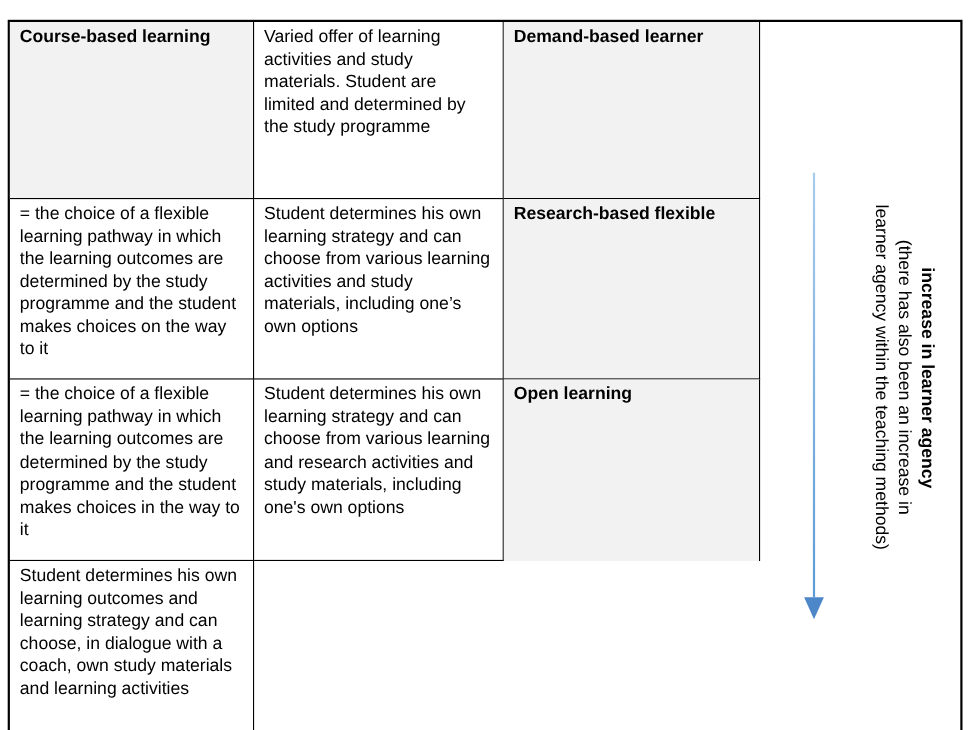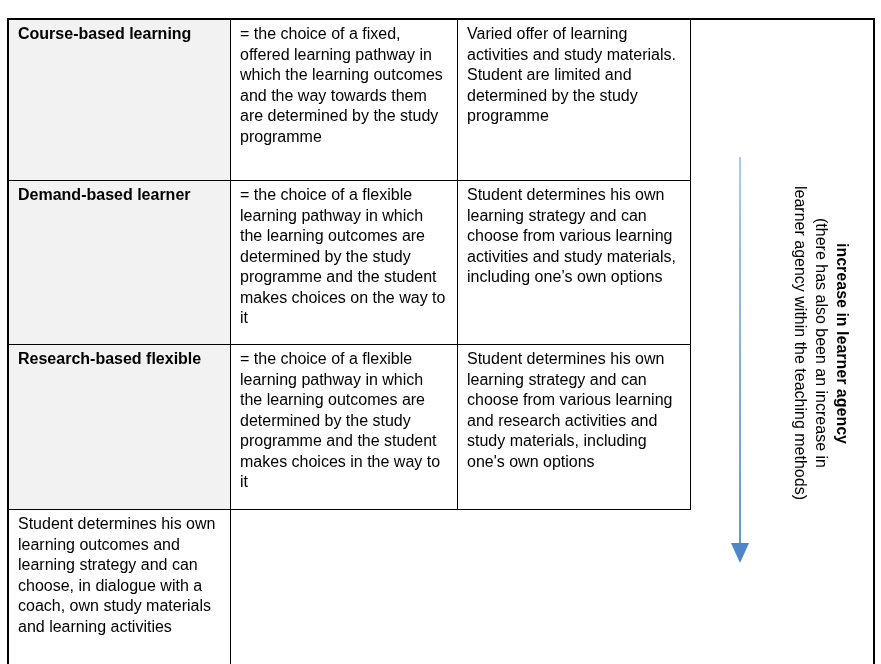--- a/index.html
+++ b/index.html
@@ -80,21 +80,20 @@
   .vertical-text .vline { height: 100%; }
   .vertical-text .vline:first-child { font-weight: bold; }
 </style>
 </head>
 <body>
 
 <div class="page">
   <div class="learning-table">
 
     <div class="cell term">Course-based learning</div>
-    <div class="cell">= the choice of a fixed, offered learning pathway in which the learning outcomes and the way towards them are determined by the study programme</div>
     <div class="cell">Varied offer of learning activities and study materials. Student are limited and determined by the study programme</div>
 
     <div class="cell sidebar-cell">
       <div class="arrow-wrap">
         <div class="arrow-line"></div>
         <div class="arrow-head"></div>
       </div>
       <div class="vertical-text">
         <div class="vline">increase in learner agency</div>
         <div class="vline">(there has also been an increase in</div>
@@ -103,16 +102,17 @@
     </div>
 
     <div class="cell term">Demand-based learner</div>
     <div class="cell">= the choice of a flexible learning pathway in which the learning outcomes are determined by the study programme and the student makes choices on the way to it</div>
     <div class="cell">Student determines his own learning strategy and can choose from various learning activities and study materials, including one’s own options</div>
 
     <div class="cell term">Research-based flexible</div>
     <div class="cell">= the choice of a flexible learning pathway in which the learning outcomes are determined by the study programme and the student makes choices in the way to it</div>
     <div class="cell">Student determines his own learning strategy and can choose from various learning and research activities and study materials, including one's own options</div>
 
+    <div class="cell term last-row">Open learning</div>
     <div class="cell last-row">Student determines his own learning outcomes and learning strategy and can choose, in dialogue with a coach, own study materials and learning activities</div>
 
   </div>
 </div>
 
 </body></html>

